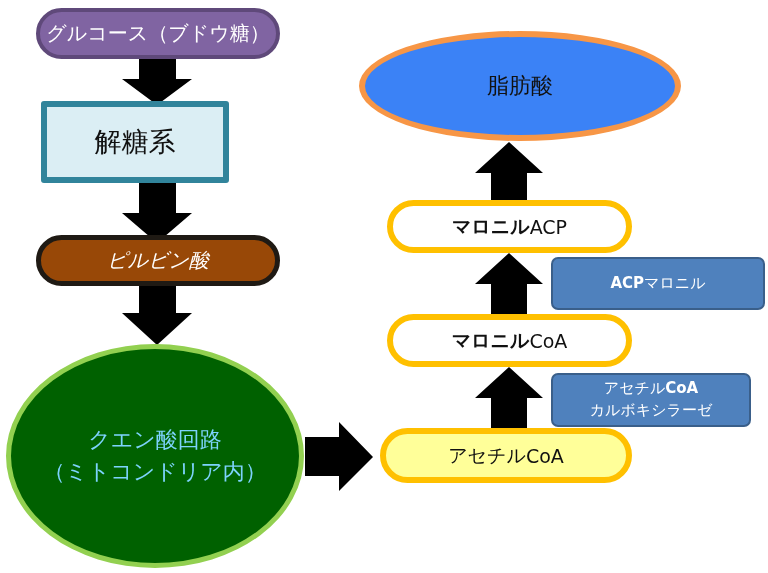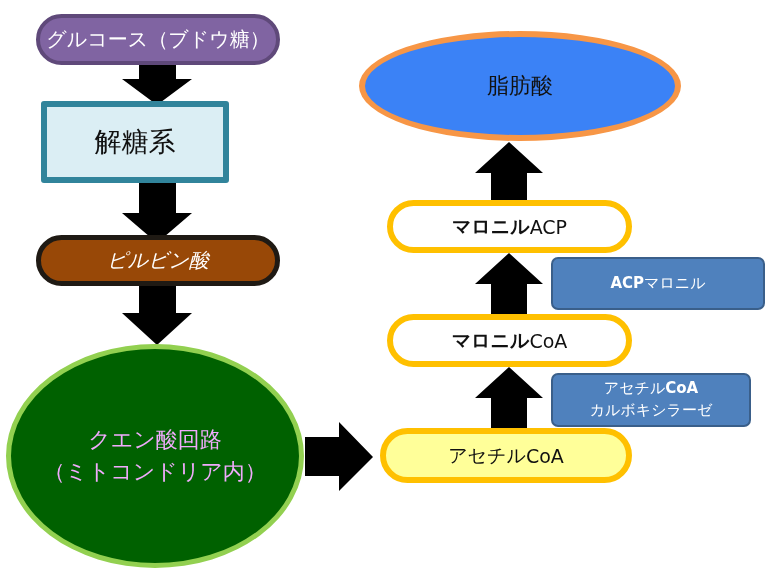--- a/index.html
+++ b/index.html
@@ -2,29 +2,29 @@
 <html><head>
 <meta charset="utf-8">
 <style>
   html, body { margin: 0; padding: 0; background: #ffffff; }
   body { width: 768px; height: 573px; position: relative; overflow: hidden;
          font-family: "DejaVu Sans", "Liberation Sans", sans-serif; }
   .abs { position: absolute; box-sizing: border-box; }
   .center { display: flex; align-items: center; justify-content: center; text-align: center; }
   svg.arrows { position: absolute; left: 0; top: 0; width: 768px; height: 573px; }
 
-  #glucose { left: 36px; top: 14px; width: 244px; height: 51px; border-radius: 26px;
+  #glucose { left: 36px; top: 8px; width: 244px; height: 51px; border-radius: 26px;
              background: #8064a2; border: 4px solid #5f497a; color: #fff; font-size: 20px; }
   #glycolysis { left: 41px; top: 101px; width: 188px; height: 82px;
                 background: #dbeef4; border: 6px solid #31849b; border-radius: 3px;
                 color: #111; font-size: 27px; }
   #pyruvate { left: 36px; top: 235px; width: 244px; height: 51px; border-radius: 26px;
               background: #984807; border: 5px solid #1f1a14; color: #fff; font-size: 20px; font-style: italic; }
   #tca { left: 6px; top: 344px; width: 298px; height: 224px; border-radius: 50%;
-         background: #006100; border: 5px solid #92d050; color: #f0abfc; font-size: 22px;
+         background: #006100; border: 5px solid #92d050; color: #7dd3fc; font-size: 22px;
          line-height: 1.45; flex-direction: column; }
 
   #fatty-acid { left: 359px; top: 31px; width: 322px; height: 110px; border-radius: 50%;
                 background: #3b82f6; border: 6px solid #f79646; color: #111; font-size: 22px;
                 line-height: 1.4; flex-direction: column; }
   .pill-y { border-radius: 28px; border: 6px solid #ffc000; color: #111; font-size: 19px; }
   #malonyl-acp { left: 387px; top: 200px; width: 245px; height: 53px; background: #fff; }
   #malonyl-coa { left: 387px; top: 314px; width: 245px; height: 53px; background: #fff; }
   #acetyl-coa { left: 380px; top: 428px; width: 252px; height: 55px; background: #ffff99; }
 

